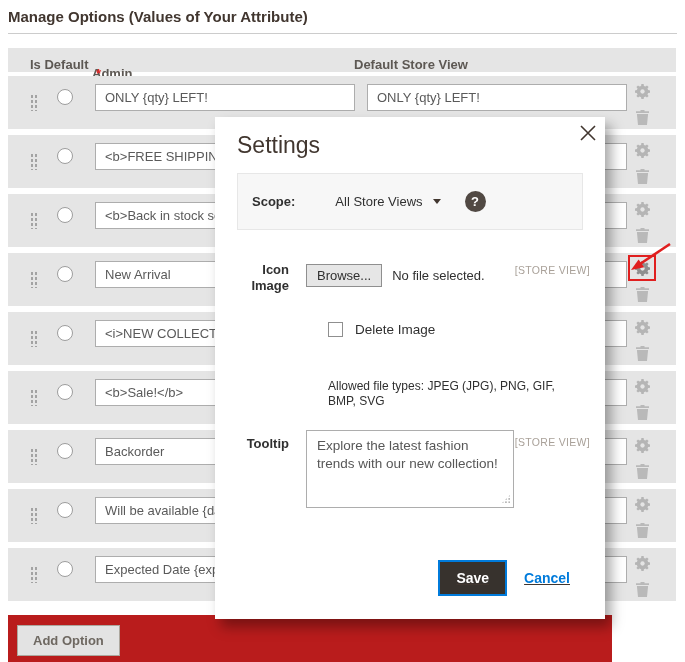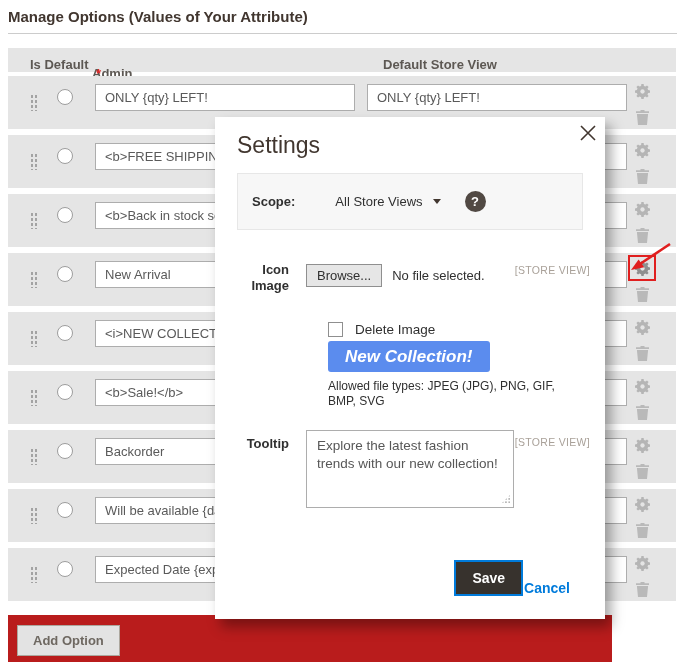--- a/index.html
+++ b/index.html
@@ -13,21 +13,21 @@
   .divider { position:absolute; left:8px; top:33px; width:669px; border-top:1px solid #cccccc; }
 
   
   .table { position:absolute; left:8px; top:48px; width:668px; }
   .thead { position:relative; height:24px; background:#e5e5e5; margin-bottom:4px;
            font-size:13px; font-weight:700; color:#5d5853; }
   .thead span { position:absolute; top:9px; }
   .th-default { left:22px; }
   .th-admin { left:84px; }
   .th-required { color:#e22626; margin-left:4px; position:static; }
-  .th-store { left:363px;padding-left:12px; }
+  .th-store { left:334px;padding-left:12px; }
 
   .row { position:relative; height:53px; background:#e5e5e5; margin-bottom:6px; }
   .grip { position:absolute; left:22px; top:18px; width:8px; height:17px;
           background-image:radial-gradient(#a3a3a3 1.1px, transparent 1.2px);
           background-size:4px 5px; cursor:grab; }
   .radio { position:absolute; left:49px; top:13px; width:16px; height:16px;
            border-radius:50%; border:1px solid #9d9d9d; background:#fff; }
   .inp { position:absolute; top:8px; height:27px; border:1px solid #adadad; background:#fff;
          font:13px "Liberation Sans", sans-serif; color:#5a5a5a; padding:0 9px; }
   .inp-admin { left:87px; width:260px; }
@@ -83,21 +83,21 @@
              color:#303030; line-height:15px; }
 
   .frow-tooltip { top:313px; height:90px; }
   .tooltip-area { position:absolute; left:69px; top:0; width:208px; height:78px; resize:none;
                   border:1px solid #adadad; padding:6px 10px; font:13.5px/18px "Liberation Sans",sans-serif;
                   color:#575757; background:#fff; }
   .ta-grip { position:absolute; left:264px; top:64px; width:10px; height:10px;
              background-image:radial-gradient(#b5b5b5 1px, transparent 1.1px);
              background-size:3.3px 3.3px; clip-path:polygon(100% 0, 100% 100%, 0 100%); }
 
-  .m-actions { position:absolute; top:443px; right:35px; display:flex; align-items:flex-end; gap:1px; }
+  .m-actions { position:absolute; top:443px; right:35px; display:flex; align-items:center; gap:17px;text-decoration:underline; }
   .save-btn { padding:8px 16px; background:#37322d; color:#fff; font-size:14px; font-weight:700;
               border:2px solid #007bdb; cursor:pointer; font-family:"Liberation Sans",sans-serif; }
   .cancel-link { font-size:14px; font-weight:700; color:#007bdb; text-decoration:none; cursor:pointer; }
 </style>
 </head>
 <body>
 
 <h1 class="page-title">Manage Options (Values of Your Attribute)</h1>
 <div class="divider"></div>
 
@@ -326,21 +326,20 @@
       <span class="no-file">No file selected.</span>
     </span>
     <span class="scope-note">[STORE VIEW]</span>
   </div>
 
   <span class="check-row">
     <span class="checkbox"></span>
     <span class="check-label">Delete Image</span>
   </span>
 
-  <div class="preview-badge">New Collection!</div>
   <div class="allowed">Allowed file types: JPEG (JPG), PNG, GIF, BMP, SVG</div>
 
   <div class="frow frow-tooltip">
     <span class="f-label" style="top:6px;">Tooltip</span>
     <textarea class="tooltip-area" style="">Explore the latest fashion trends with our new collection!</textarea>
     <span class="ta-grip"></span>
     <span class="scope-note">[STORE VIEW]</span>
   </div>
 
   <div class="m-actions">

